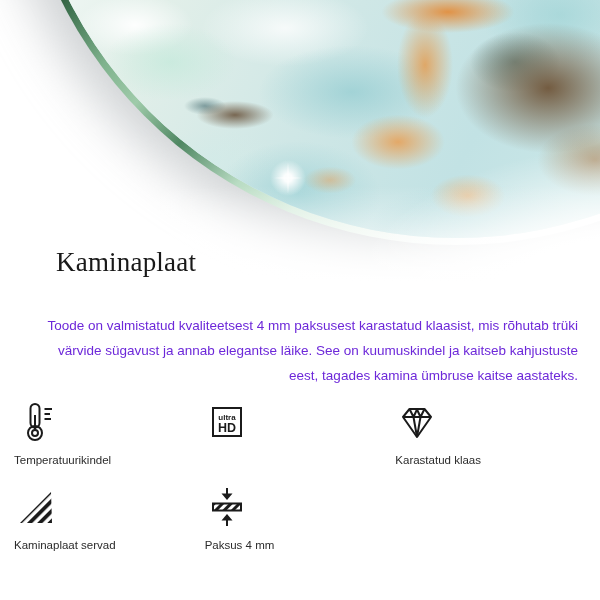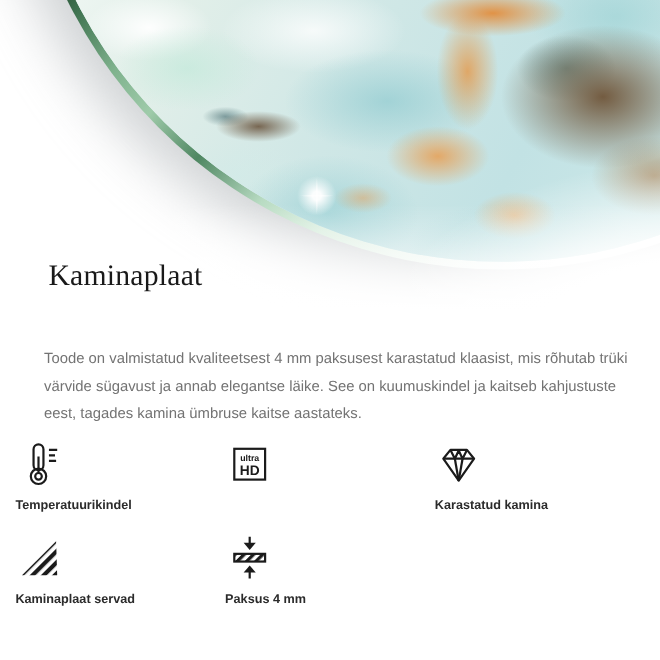--- a/index.html
+++ b/index.html
@@ -55,37 +55,37 @@
   }
   .hero-fade{
     position:absolute;inset:0;
     background:
       radial-gradient(ellipse 420px 270px at 630px 340px, #ffffff 38%, rgba(255,255,255,0) 72%),
       radial-gradient(ellipse 320px 230px at -50px 340px, #ffffff 30%, rgba(255,255,255,0) 72%),
       linear-gradient(to bottom, rgba(255,255,255,0) 62%, #ffffff 94%);
   }
   
   .title{
-    position:absolute;left:40px;top:229px;margin:4px;
+    position:absolute;left:40px;top:229px;margin:16px;
     font-family:"Liberation Serif","DejaVu Serif",serif;
     font-size:27px;font-weight:400;line-height:34px;color:#191919;letter-spacing:.2px;
   }
   .title-line{display:block;}
   .desc{
     position:absolute;left:40px;top:313px;width:538px;margin:0;
-    font-size:13.5px;line-height:25px;color:#737373;
+    font-size:13.5px;line-height:25px;color:#6d28d9;text-align:right;
   }
   
   .features{
     position:absolute;left:14px;top:399px;width:572px;
     display:grid;grid-template-columns:repeat(3,1fr);row-gap:17px;
   }
   .feature{display:flex;flex-direction:column;align-items:flex-start;}
   .ficon{height:46px;display:flex;align-items:center;justify-content:center;margin-bottom:8px;}
-  .flabel{font-size:11.5px;line-height:14px;color:#2b2b2b;text-align:center;font-weight:bold;}
+  .flabel{font-size:11.5px;line-height:14px;color:#2b2b2b;text-align:center;}
   svg .stroke{stroke:#1b1b1b;stroke-width:2;fill:none;}
   svg .fillb{fill:#1b1b1b;stroke:none;}
   svg text{font-family:"Liberation Sans","DejaVu Sans",sans-serif;}
 </style>
 </head>
 <body>
 
 <div class="page">
 
   <div class="hero">
@@ -133,21 +133,21 @@
     <div class="feature">
       <div class="ficon">
         <svg width="44" height="44" viewBox="0 0 44 44">
           <polygon class="stroke" points="8,17 14.5,9 29.5,9 36,17 22,37" stroke-width="1.9" stroke-linejoin="round"></polygon>
           <line class="stroke" x1="8" y1="17" x2="36" y2="17" stroke-width="1.9"></line>
           <polyline class="stroke" points="14.5,9 18.5,17 22,9.5 25.5,17 29.5,9" stroke-width="1.9" stroke-linejoin="round"></polyline>
           <line class="stroke" x1="18.5" y1="17" x2="22" y2="37" stroke-width="1.9"></line>
           <line class="stroke" x1="25.5" y1="17" x2="22" y2="37" stroke-width="1.9"></line>
         </svg>
       </div>
-      <div class="flabel">Karastatud kamina</div>
+      <div class="flabel">Karastatud klaas</div>
     </div>
 
     <div class="feature">
       <div class="ficon">
         <svg width="44" height="44" viewBox="0 0 44 44">
           <defs>
             <pattern id="hatch-a" width="7.2" height="7.2" patternUnits="userSpaceOnUse" patternTransform="rotate(45)">
               <rect width="3.8" height="7.2" fill="#1b1b1b"></rect>
             </pattern>
           </defs>

